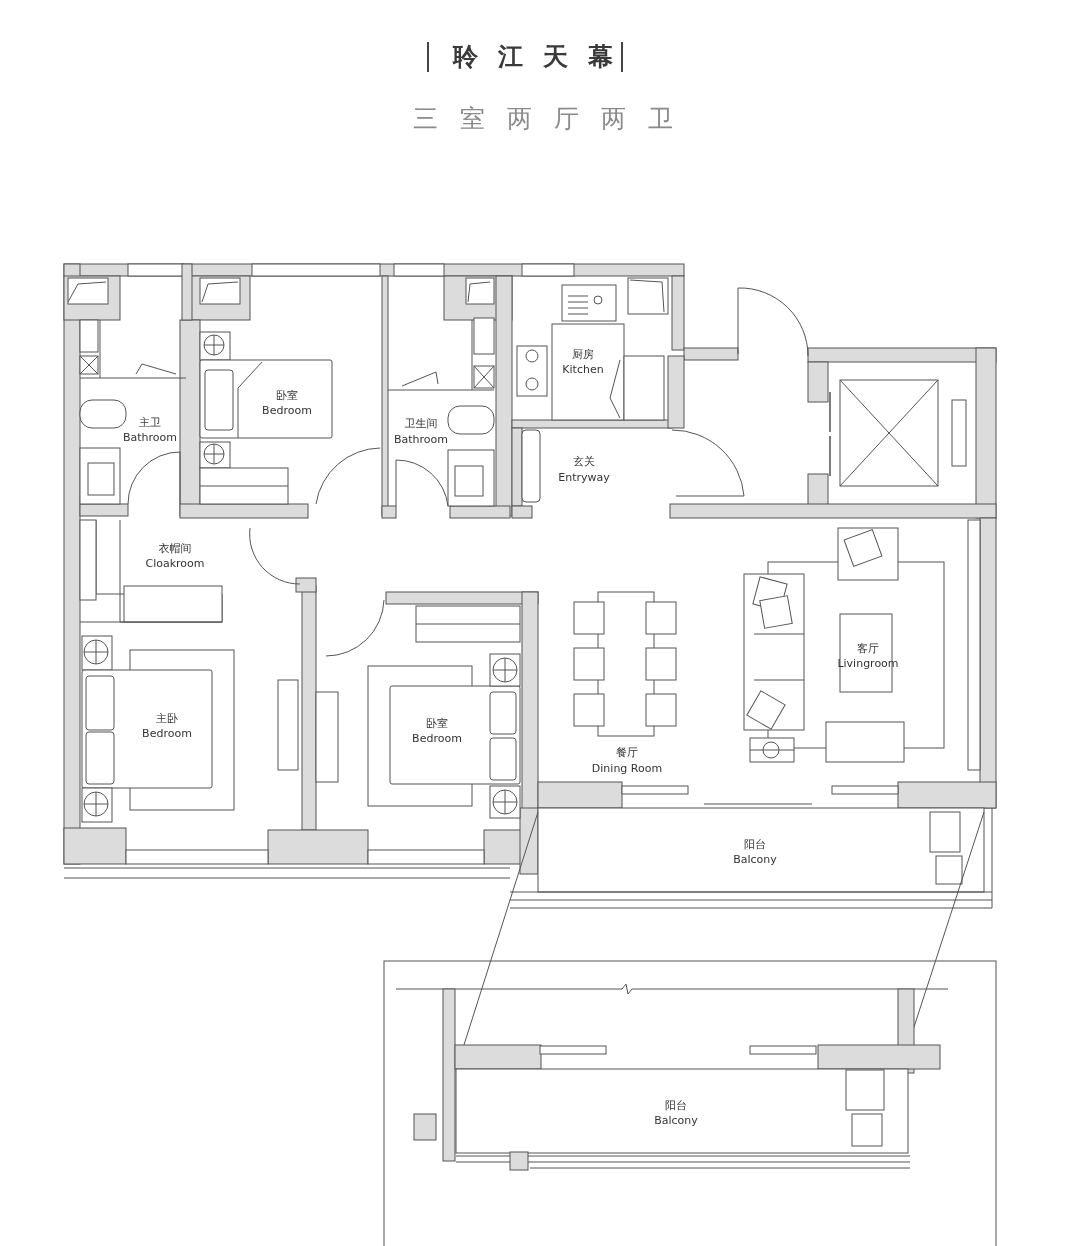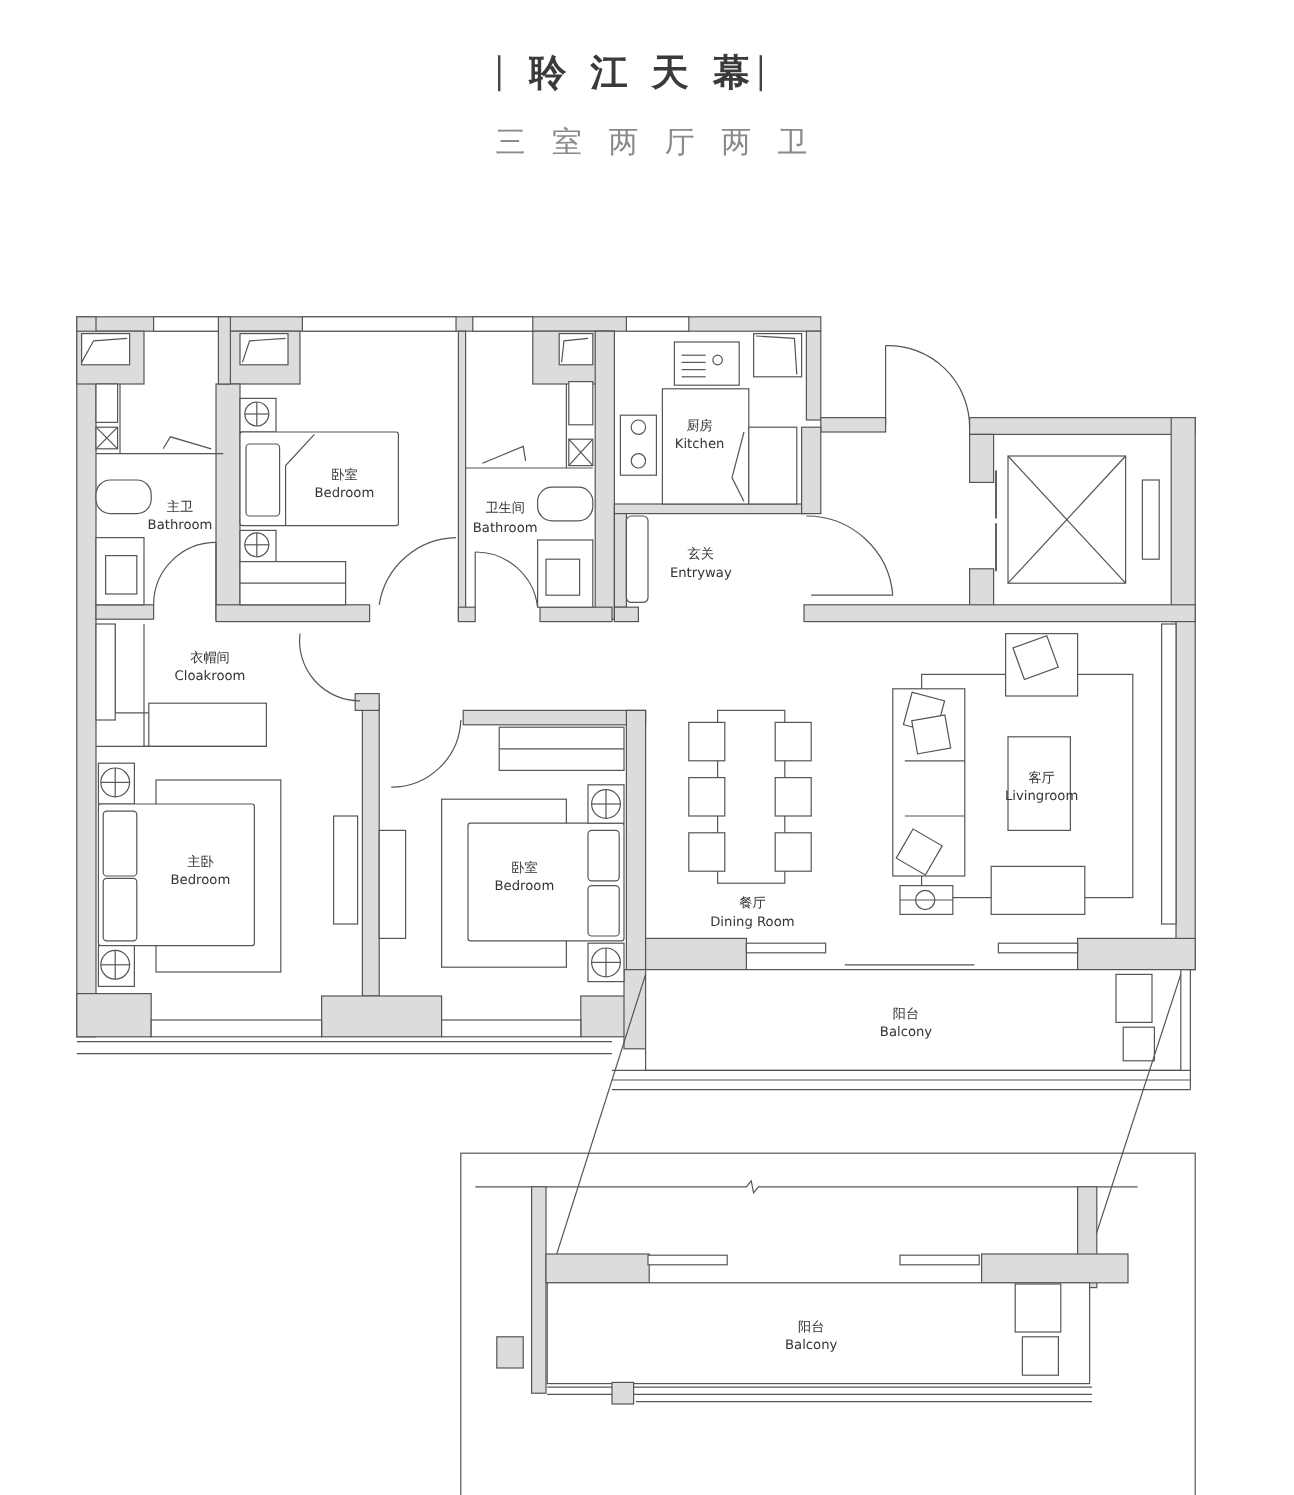--- a/index.html
+++ b/index.html
@@ -1,17 +1,17 @@
 <!DOCTYPE html>
 <html><head>
 <meta charset="utf-8">
 <style>
   html,body{margin:0;padding:0;background:#ffffff;}
   body{width:1078px;height:1246px;position:relative;overflow:hidden;font-family:"DejaVu Sans","Liberation Sans",sans-serif;}
-  .title{position:absolute;left:0;top:40px;width:1050px;text-align:center;font-size:31px;font-weight:bold;color:#3a3a3a;letter-spacing:20px;}
+  .title{position:absolute;left:0;top:40px;width:1050px;text-align:center;font-size:25px;font-weight:bold;color:#3a3a3a;letter-spacing:20px;}
   .title .bar{display:inline-block;width:2px;height:30px;background:#444;vertical-align:middle;margin:0 8px;}
   .title span.txt{vertical-align:middle;padding-left:16px;}
   .subtitle{position:absolute;left:0;top:102px;width:1078px;text-align:center;font-size:25px;color:#8a8a8a;letter-spacing:22px;padding-left:30px;box-sizing:border-box;}
   svg{position:absolute;left:0;top:0;}
   .wall{fill:#dcdcdc;stroke:#555;stroke-width:1;}
   .ln{fill:none;stroke:#555;stroke-width:1;}
   .ln2{fill:none;stroke:#444;stroke-width:1.4;}
   .wf{fill:#fff;stroke:#555;stroke-width:1;}
   .lbl{font-family:"DejaVu Sans","Liberation Sans",sans-serif;font-size:11px;fill:#333;text-anchor:middle;}
 </style>

